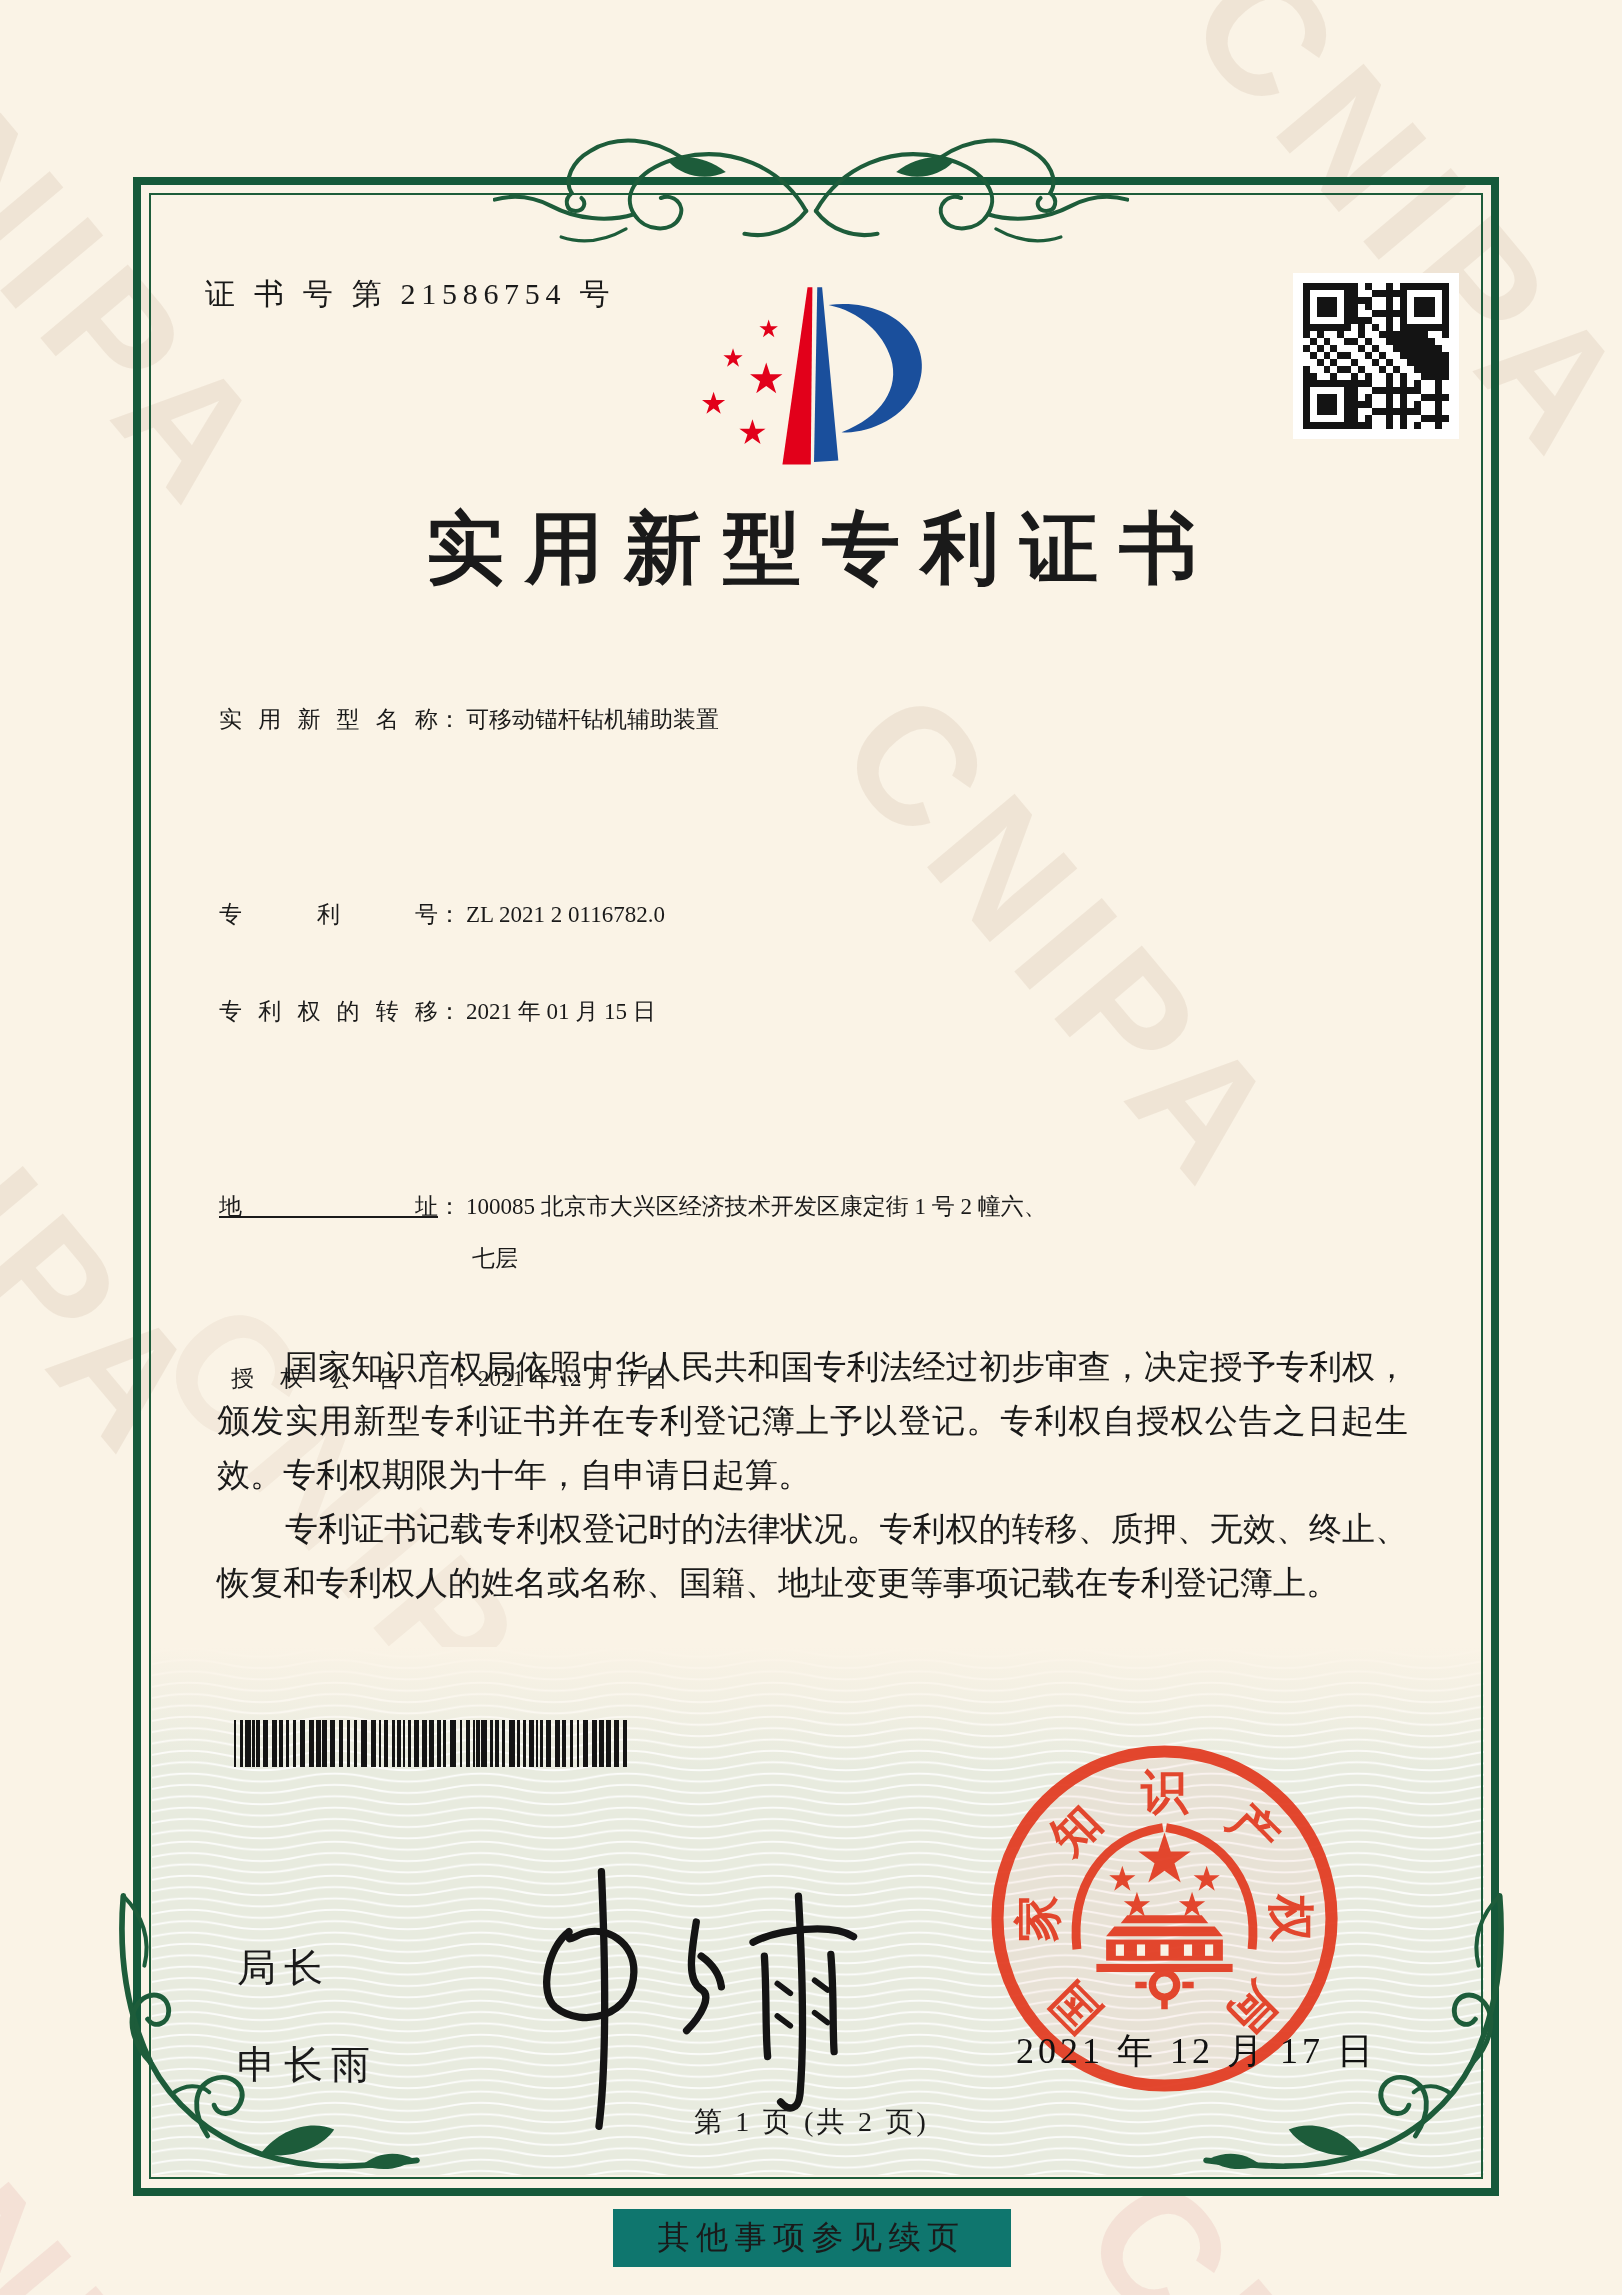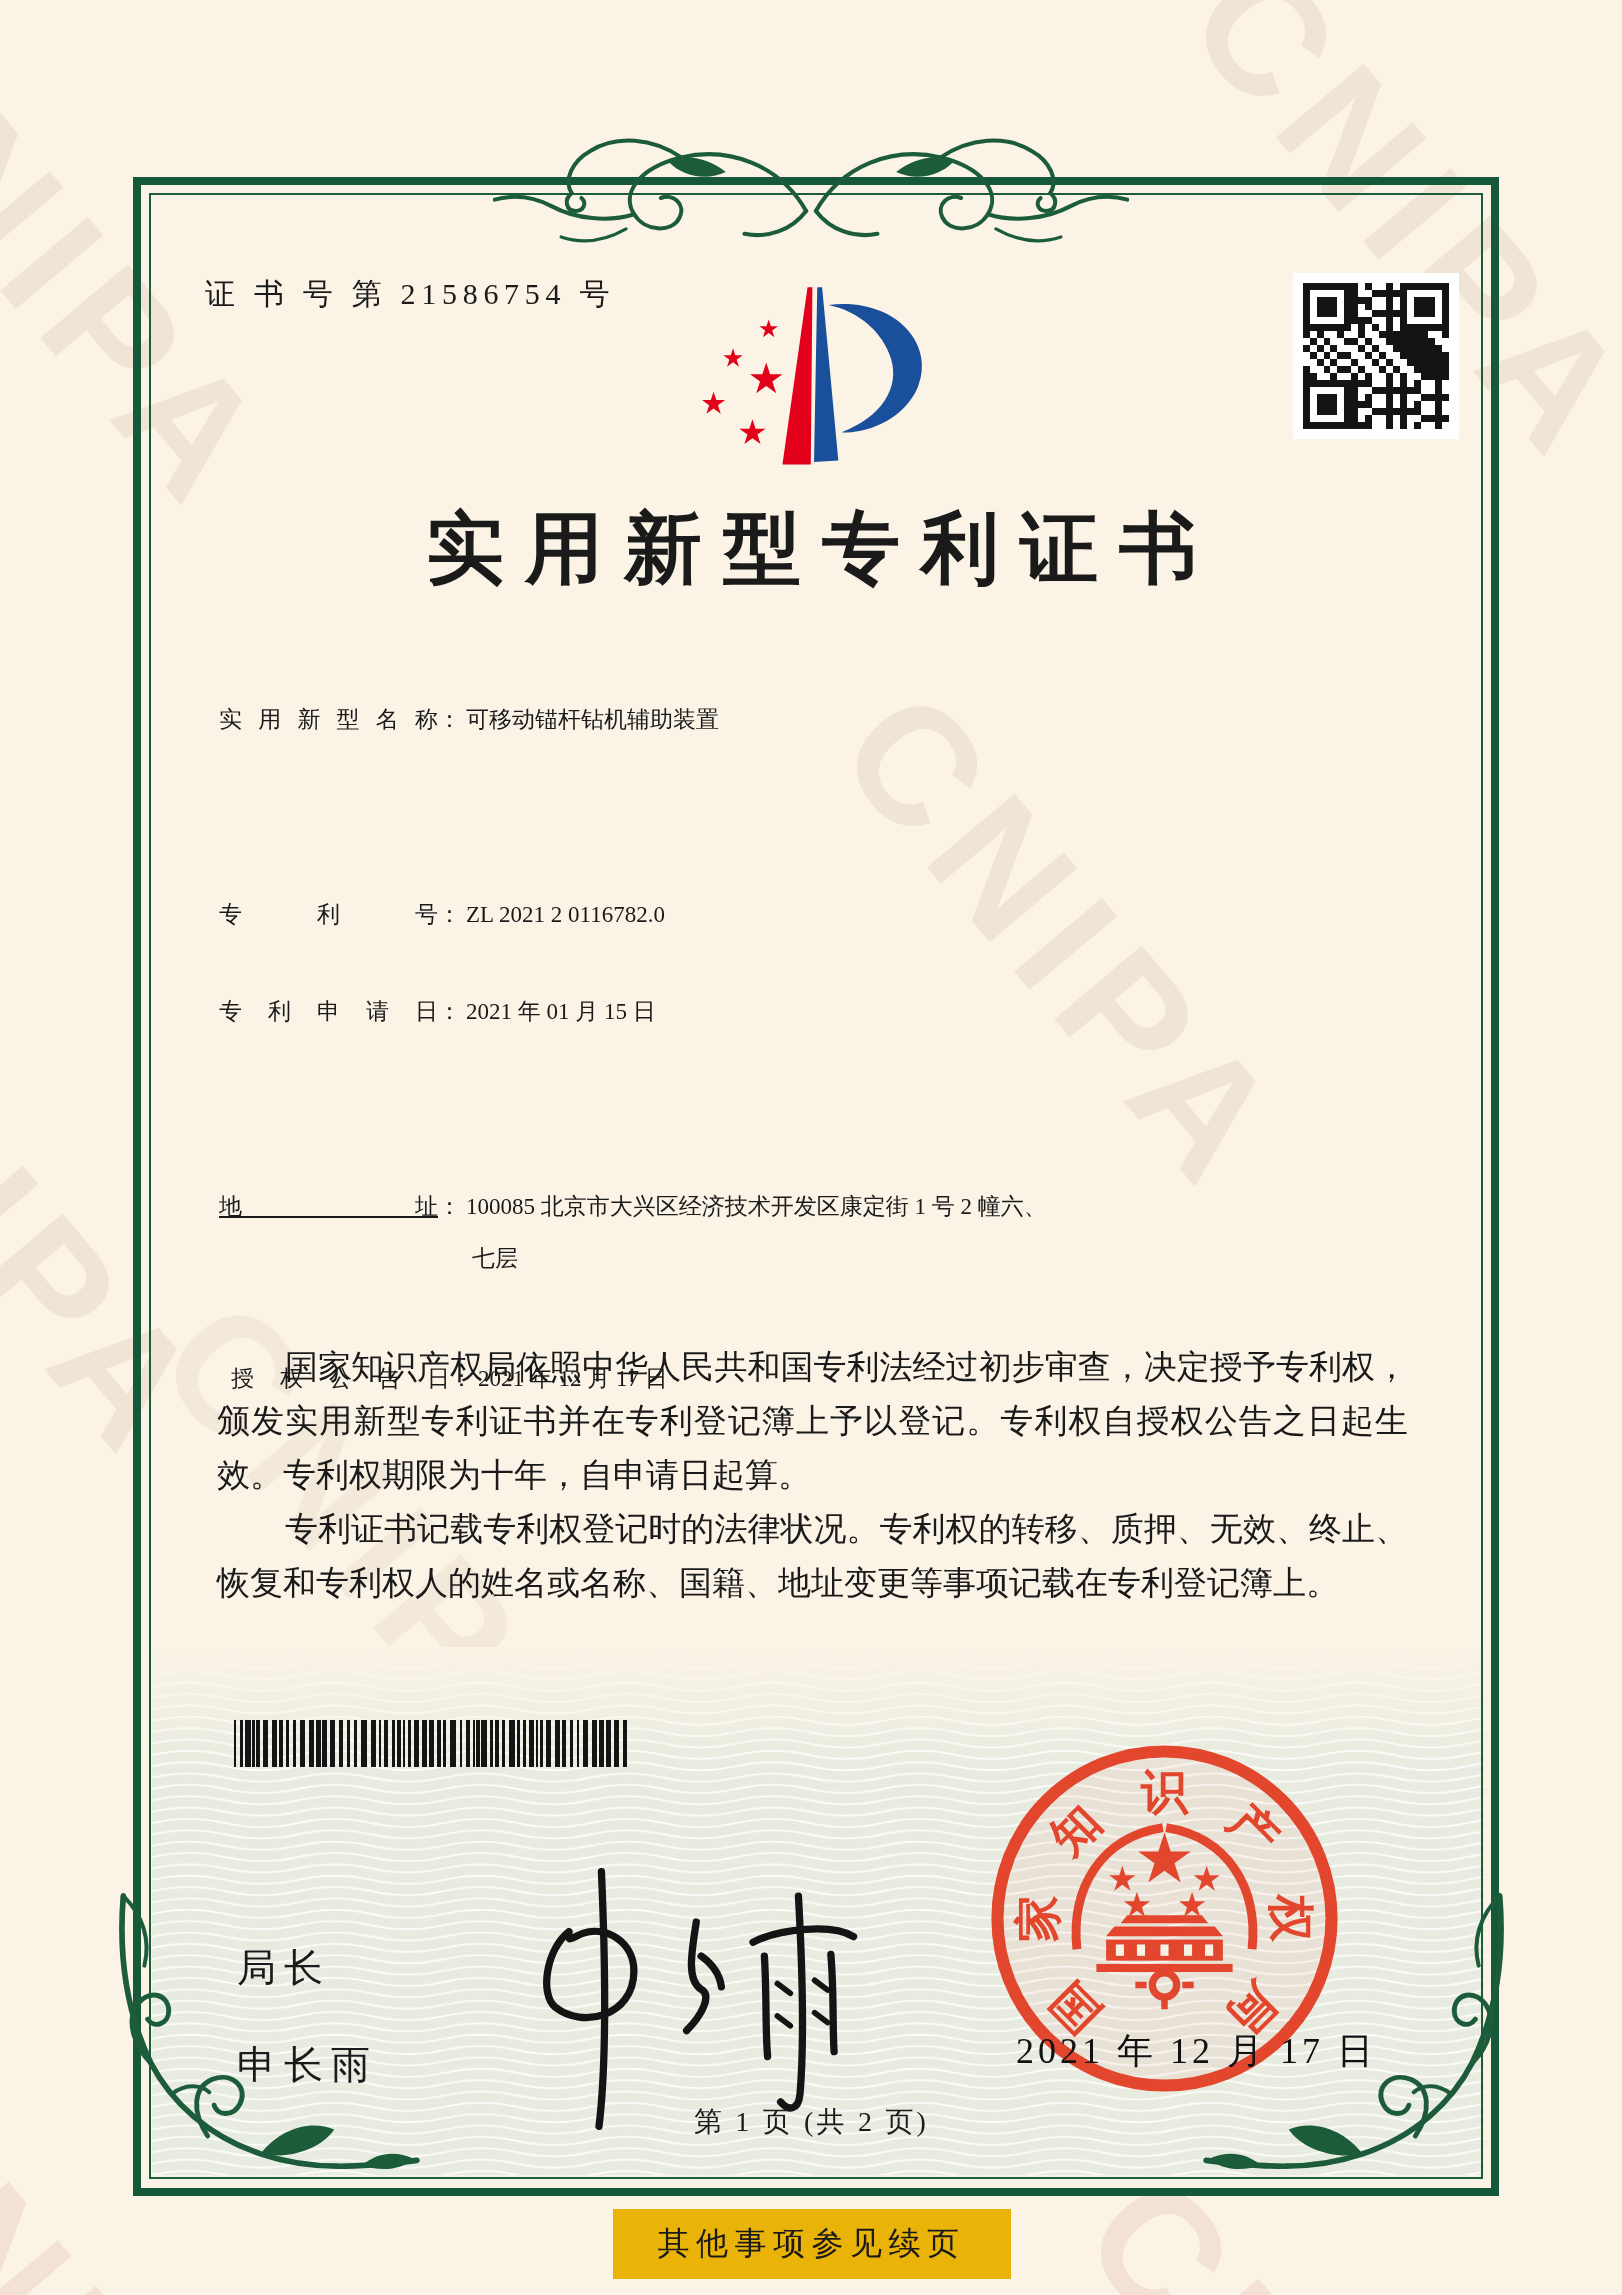--- a/index.html
+++ b/index.html
@@ -52,22 +52,22 @@
   .barcode u{display:inline-block;height:100%;background:transparent;}
   
   .dir-label{position:absolute;left:237px;top:1941px;font-size:39px;letter-spacing:8px;
              font-family:"Liberation Sans","DejaVu Sans",sans-serif;font-weight:500;}
   .dir-name{position:absolute;left:237px;top:2038px;font-size:39px;letter-spacing:8px;
             font-family:"Liberation Sans","DejaVu Sans",sans-serif;font-weight:500;}
   .seal-date{position:absolute;left:1016px;top:2027px;font-size:36px;letter-spacing:4px;color:#111;
              z-index:6;}
   .page-num{position:absolute;left:0;top:2103px;width:1623px;text-align:center;font-size:28px;
             letter-spacing:3.2px;}
-  .footer-box{position:absolute;left:50%;top:2209px;transform:translateX(-50%);background:#eab308;
-              padding:13px 45px;font-size:32px;letter-spacing:6.5px;}
+  .footer-box{position:absolute;left:50%;top:2209px;transform:translateX(-50%);background:#0f766e;
+              padding:7px 45px;font-size:32px;letter-spacing:6.5px;}
   svg{display:block;}
 </style>
 </head>
 <body>
 
 <div class="page">
 
   <div class="wm" style="left:-65px;top:-24px;">CNIPA</div>
   <div class="wm" style="left:1298px;top:-73px;">CNIPA</div>
   <div class="wm" style="left:949px;top:657px;">CNIPA</div>
@@ -597,21 +597,21 @@
 
   <div class="title">实用新型专利证书</div>
 
   <div class="field-row" style="top:696px;">
     <span class="flabel" style="width:219px;"><span>实用新型名称</span></span><span class="fcolon">：</span><span class="fvalue">可移动锚杆钻机辅助装置</span>
   </div>
   <div class="field-row" style="top:891px;">
     <span class="flabel" style="width:219px;"><span>专利号</span></span><span class="fcolon">：</span><span class="fvalue">ZL 2021 2 0116782.0</span>
   </div>
   <div class="field-row" style="top:988px;">
-    <span class="flabel" style="width:219px;"><span>专利申请日</span></span><span class="fcolon">：</span><span class="fvalue">2021 年 01 月 15 日</span>
+    <span class="flabel" style="width:219px;"><span>专利权的转移</span></span><span class="fcolon">：</span><span class="fvalue">2021 年 01 月 15 日</span>
   </div>
   <div class="field-row" style="top:1183px;height:105px;">
     <span class="flabel" style="width:219px;text-decoration:underline;"><span>地址</span></span><span class="fcolon">：</span><span class="fvalue" style="max-width:941px;">100085  北京市大兴区经济技术开发区康定街 1 号 2 幢六、</span>
     <span class="addr-l2">七层</span>
   </div>
   <div class="field-row" style="top:1355px;margin-left:12px;">
     <span class="flabel" style="width:219px;"><span>授权公告日</span></span><span class="fcolon">：</span><span class="fvalue">2021 年 12 月 17 日</span>
   </div>
 
   <div class="paras">

